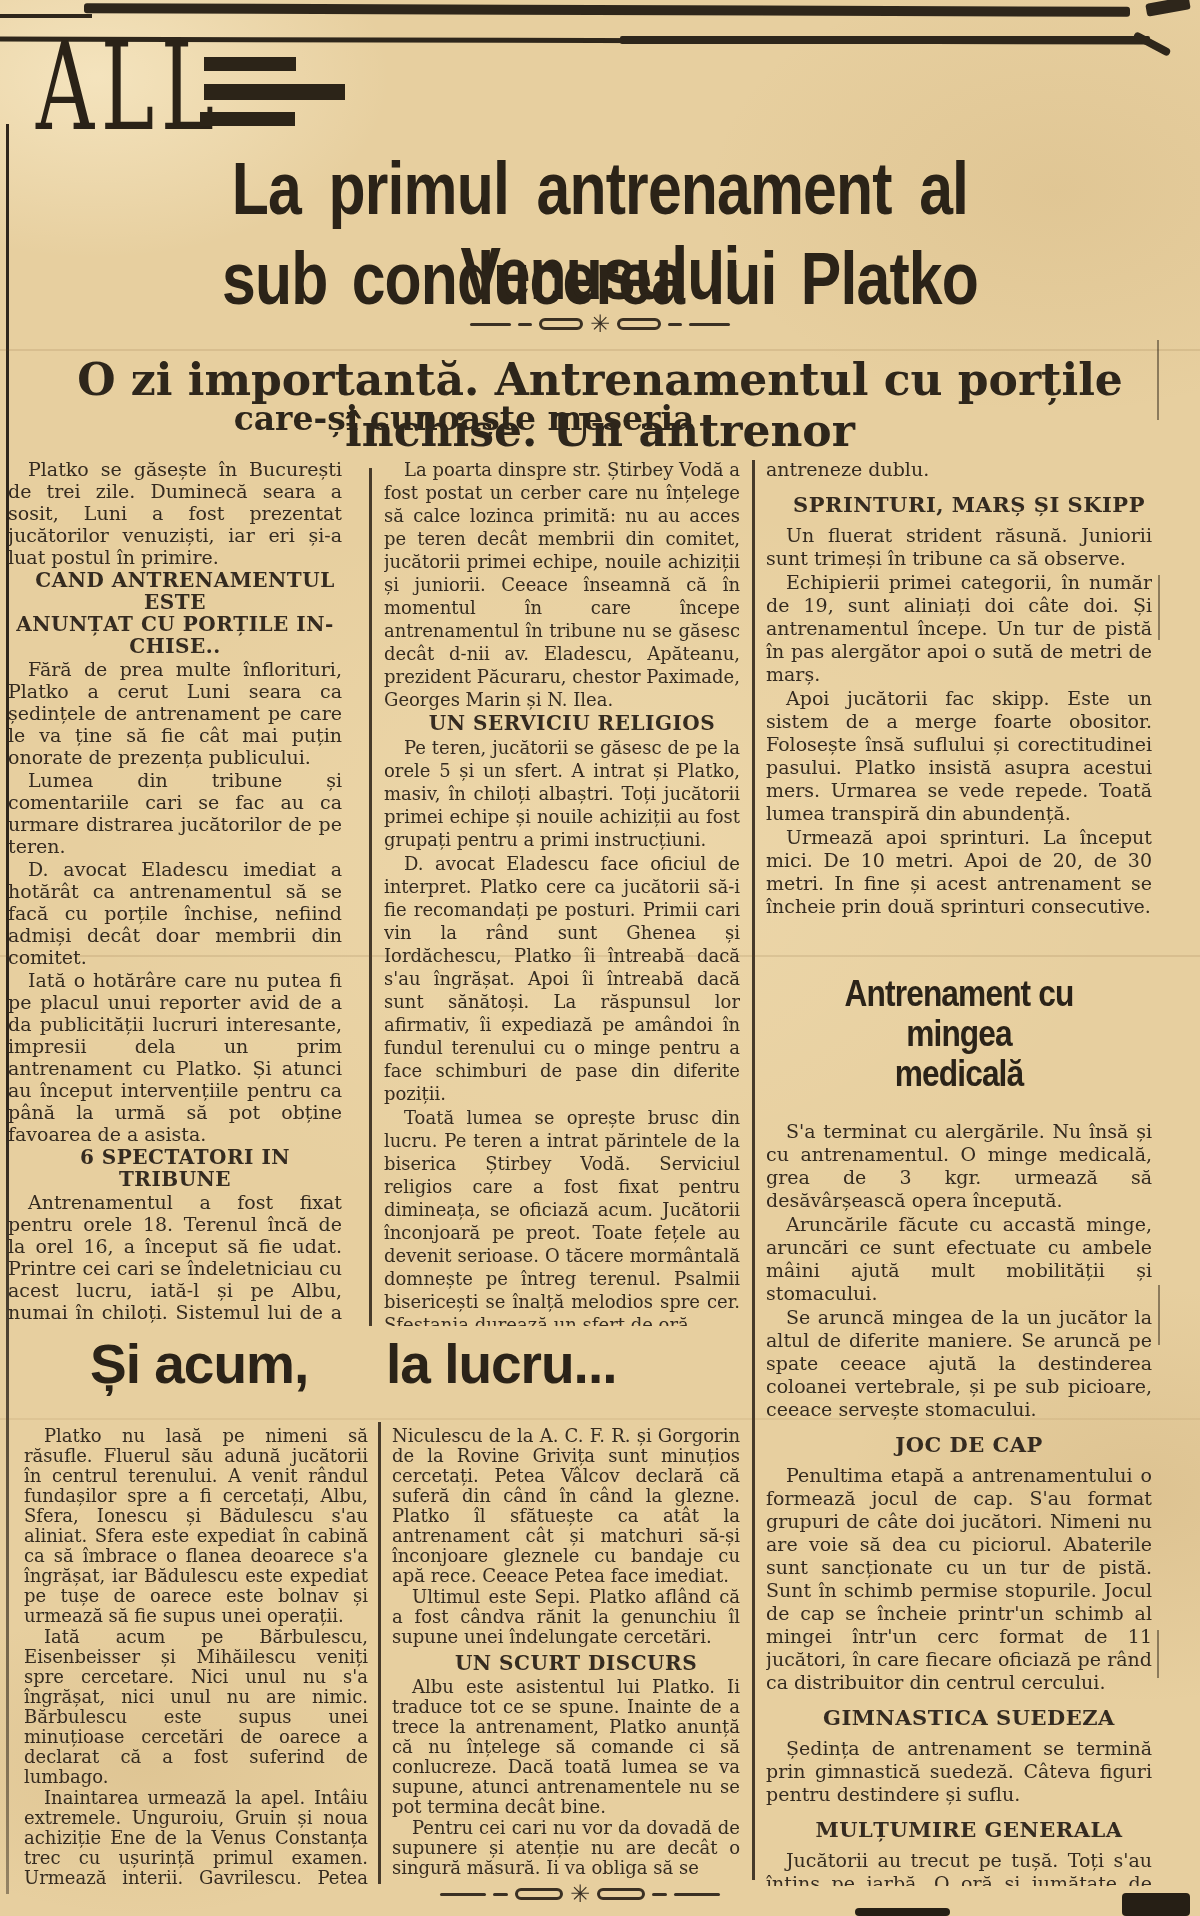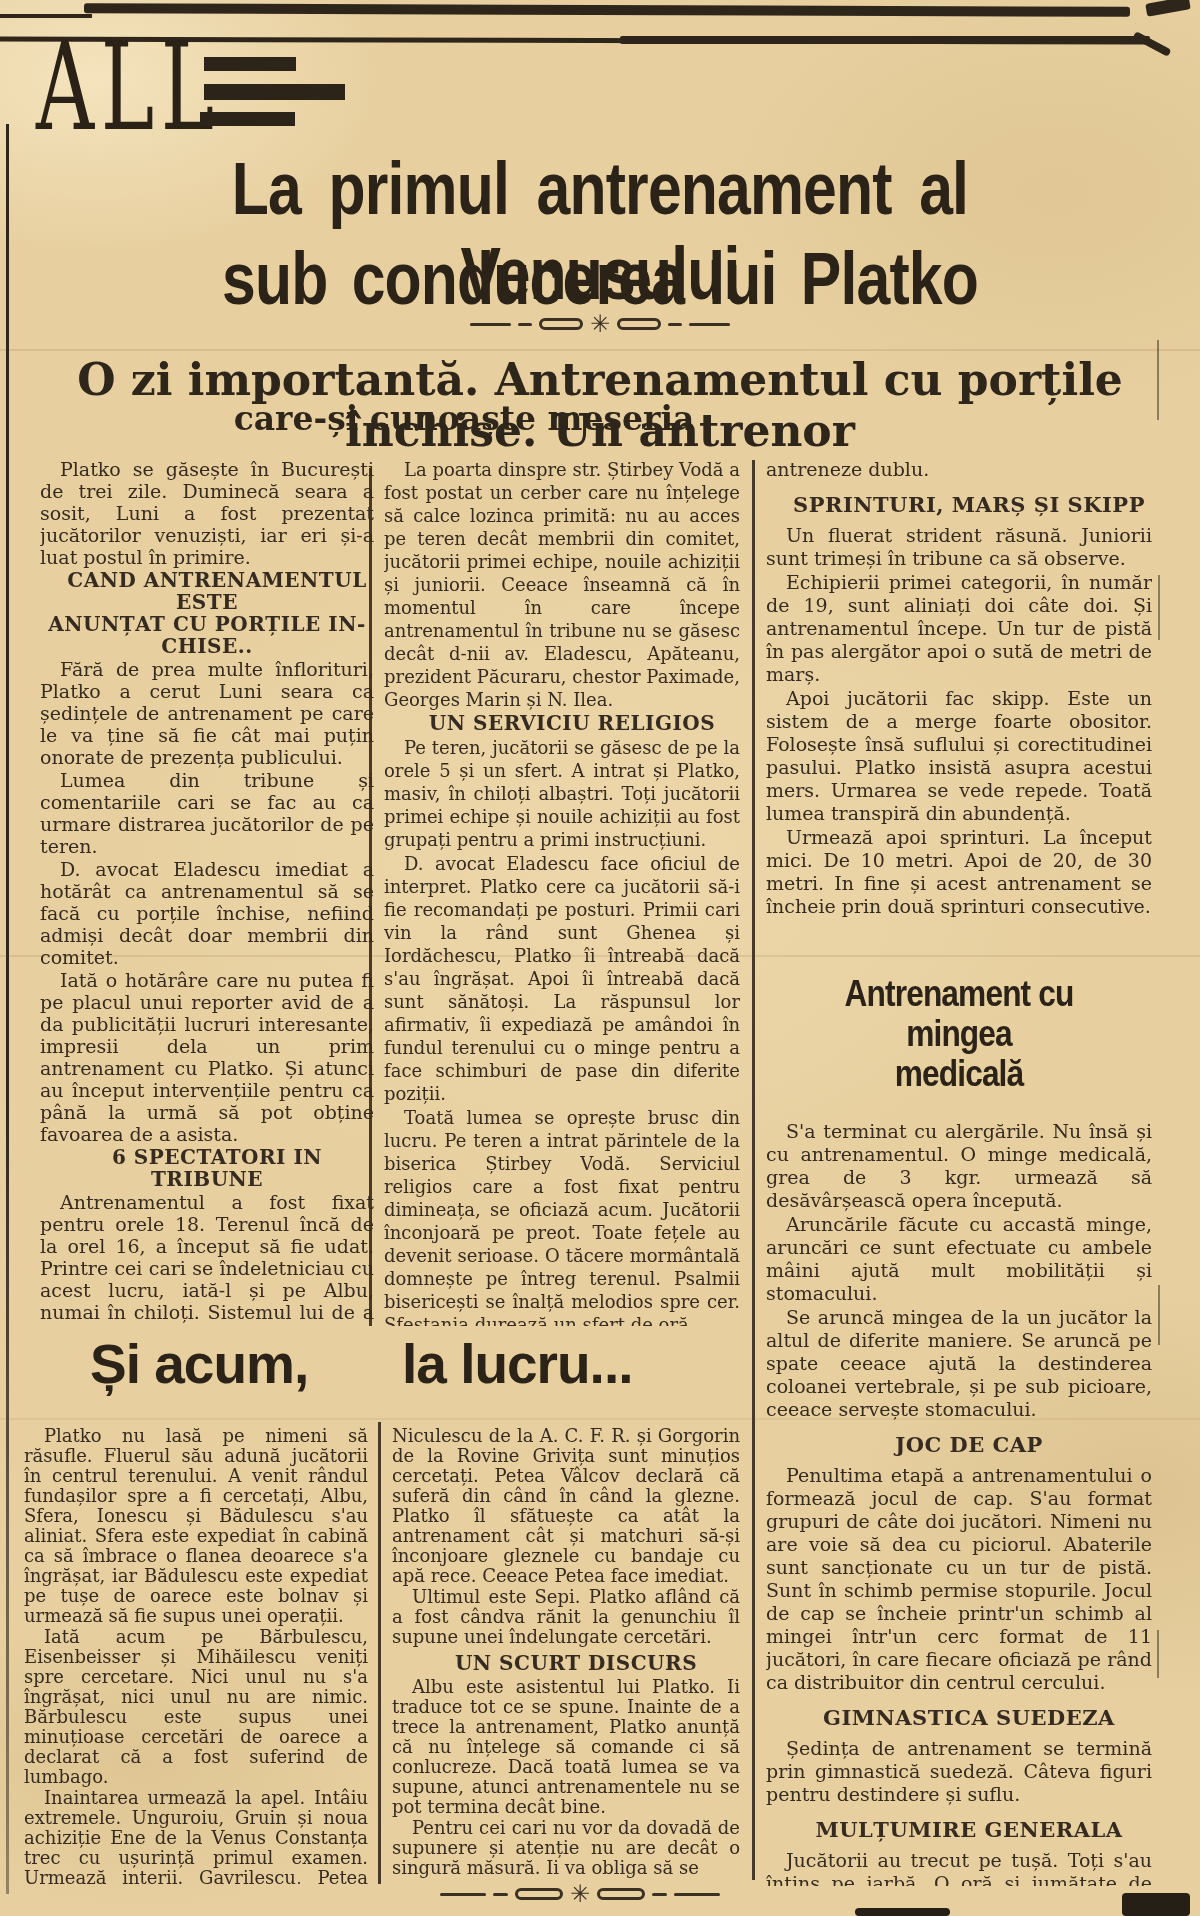--- a/index.html
+++ b/index.html
@@ -59,21 +59,21 @@
 
   .bigsans { font-family:"Liberation Sans", sans-serif; font-weight:700; color:#2b2318;
     text-align:center; white-space:pre-line; }
   .c3 .bigsans { font-size:36px; line-height:40px; margin:16px 0 26px; letter-spacing:-1px; }
   .c3 .bigsans .squeeze88 { display:inline-block; transform:scaleX(0.88); transform-origin:center; }
 
   .section-head { position:absolute; left:24px; top:1326px; width:716px; height:92px;
     font-family:"Liberation Sans", sans-serif; font-weight:700; font-size:55px;
     letter-spacing:-1px; color:#2b2318; }
   .section-head .s1 { position:absolute; left:66px; top:6px; }
-  .section-head .s2 { position:absolute; left:362px; top:6px;margin-left:16px; }
+  .section-head .s2 { position:absolute; left:362px; top:6px; }
 
   .blob { position:absolute; background:#261f15; border-radius:3px; }
   .edge-frag { position:absolute; width:2px; background:rgba(50,40,25,0.5); }
 </style>
 </head>
 <body>
 
 <div class="page">
 
   <div class="rule" style="left:84px; top:5px; width:1046px; height:10px; transform:rotate(0.2deg); border-radius:3px;"></div>
@@ -118,21 +118,21 @@
   <div class="rule" style="left:752px; top:460px; width:3px; height:1420px; background:#463a2a;"></div>
 
   <div class="edge-frag" style="left:1157px; top:340px; height:80px;"></div>
   <div class="edge-frag" style="left:1158px; top:575px; height:65px;"></div>
   <div class="edge-frag" style="left:1158px; top:1285px; height:60px;"></div>
   <div class="edge-frag" style="left:1157px; top:1630px; height:48px;"></div>
 
   <div class="softline" style="left:0; top:955px; width:1200px; height:2px;"></div>
   <div class="softline" style="left:0; top:1418px; width:1200px; height:2px; background:rgba(110,75,30,0.08);"></div>
 
-  <div class="col c1" style="left:40px; top:458px; width:334px; height:868px;">
+  <div class="col c1" style="left:8px; top:458px; width:334px; height:868px;">
     <p>Platko se găsește în București de trei zile. Duminecă seara a sosit, Luni a fost prezentat jucătorilor venuziști, iar eri și-a luat postul în primire.</p>
     <p class="headcap">CAND ANTRENAMENTUL ESTE
 ANUNȚAT CU PORȚILE IN-
 CHISE..</p>
     <p>Fără de prea multe înflorituri, Platko a cerut Luni seara ca ședințele de antrenament pe care le va ține să fie cât mai puțin onorate de prezența publicului.</p>
     <p>Lumea din tribune și comentariile cari se fac au ca urmare distrarea jucătorilor de pe teren.</p>
     <p>D. avocat Eladescu imediat a hotărât ca antrenamentul să se facă cu porțile închise, nefiind admiși decât doar membrii din comitet.</p>
     <p>Iată o hotărâre care nu putea fi pe placul unui reporter avid de a da publicității lucruri interesante, impresii dela un prim antrenament cu Platko. Și atunci au început intervențiile pentru ca până la urmă să pot obține favoarea de a asista.</p>
     <p class="headcap">6 SPECTATORI IN TRIBUNE</p>
     <p>Antrenamentul a fost fixat pentru orele 18. Terenul încă de la orel 16, a început să fie udat. Printre cei cari se îndeletniciau cu acest lucru, iată-l și pe Albu, numai în chiloți. Sistemul lui de a stropi este însă special. Apa este aruncată în aer, astfel încât căzând la pământ dă impresia oricui că este vorba de un duș.</p>

